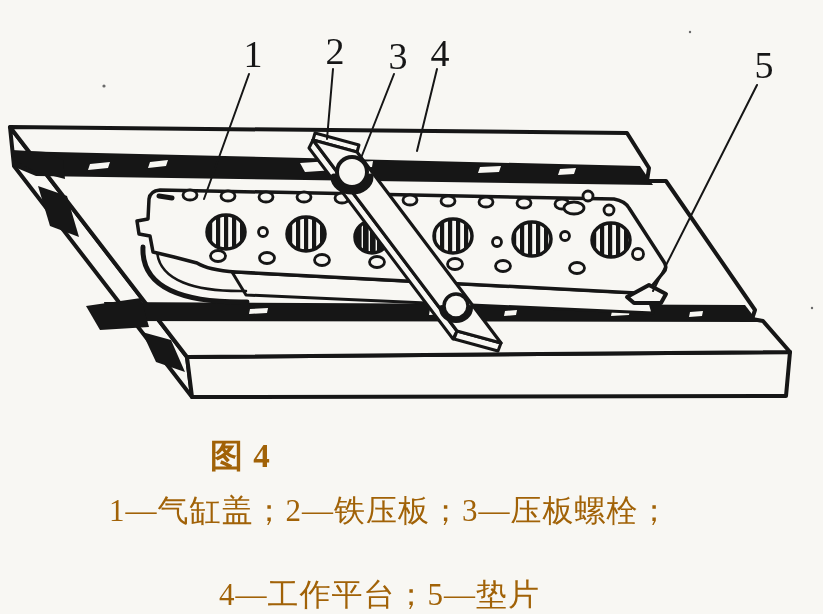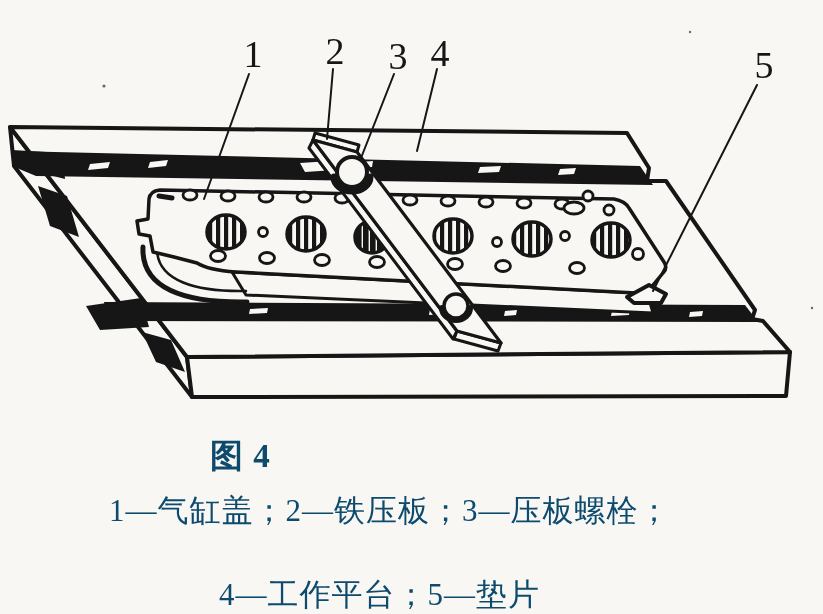--- a/index.html
+++ b/index.html
@@ -17,21 +17,21 @@
     transform:translate(-50%,-55%);
     font-size:38px;
     font-weight:500;
     color:#161616;
     line-height:1;
     user-select:none;
   }
   .cap{
     position:absolute;
     white-space:nowrap;
-    color:#0c4a6e;
+    color:#a16207;
     letter-spacing:1px;
   }
   .cap-fignum{left:210px;top:434px;font-size:33px;font-weight:600;}
   .cap-title{left:340px;top:432px;font-size:34px;font-weight:600;letter-spacing:2px;}
   .cap-legend1{left:109px;top:490px;font-size:31px;}
   .cap-legend2{left:219px;top:541px;font-size:31px;margin-top:33px;}
 </style>
 </head>
 <body>
 

